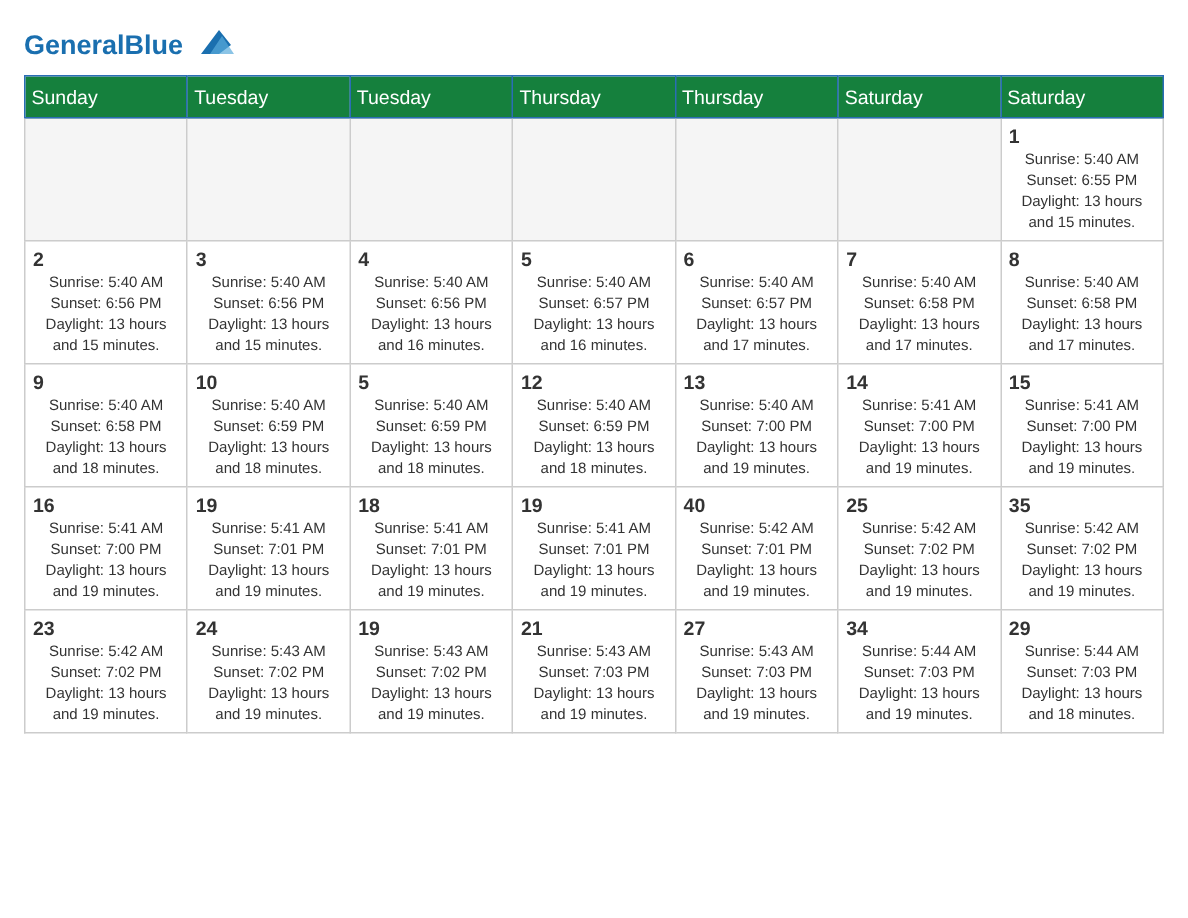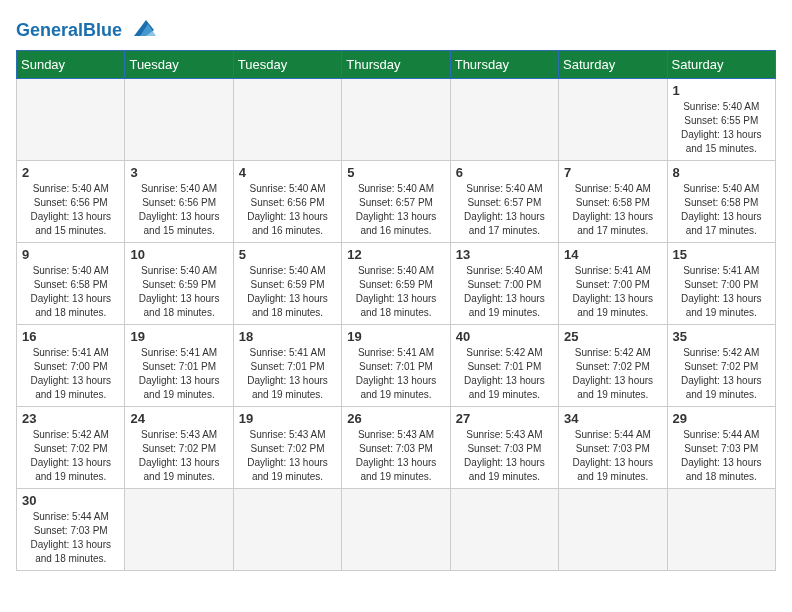--- a/index.html
+++ b/index.html
@@ -228,42 +228,30 @@
         </td>
         <td>
           <span class="day-number">24</span>
           <div class="day-info">Sunrise: 5:43 AM<br>Sunset: 7:02 PM<br>Daylight: 13 hours and 19 minutes.</div>
         </td>
         <td>
           <span class="day-number">19</span>
           <div class="day-info">Sunrise: 5:43 AM<br>Sunset: 7:02 PM<br>Daylight: 13 hours and 19 minutes.</div>
         </td>
         <td>
-          <span class="day-number">26</span>
+          <span class="day-number">21</span>
           <div class="day-info">Sunrise: 5:43 AM<br>Sunset: 7:03 PM<br>Daylight: 13 hours and 19 minutes.</div>
         </td>
         <td>
           <span class="day-number">27</span>
           <div class="day-info">Sunrise: 5:43 AM<br>Sunset: 7:03 PM<br>Daylight: 13 hours and 19 minutes.</div>
         </td>
         <td>
           <span class="day-number">34</span>
           <div class="day-info">Sunrise: 5:44 AM<br>Sunset: 7:03 PM<br>Daylight: 13 hours and 19 minutes.</div>
         </td>
         <td>
           <span class="day-number">29</span>
           <div class="day-info">Sunrise: 5:44 AM<br>Sunset: 7:03 PM<br>Daylight: 13 hours and 18 minutes.</div>
         </td>
-      </tr>
-      <tr>
-        <td>
-          <span class="day-number">30</span>
-          <div class="day-info">Sunrise: 5:44 AM<br>Sunset: 7:03 PM<br>Daylight: 13 hours and 18 minutes.</div>
-        </td>
-        <td class="empty"></td>
-        <td class="empty"></td>
-        <td class="empty"></td>
-        <td class="empty"></td>
-        <td class="empty"></td>
-        <td class="empty"></td>
       </tr>
     </tbody>
 </table>
 
 </body></html>

